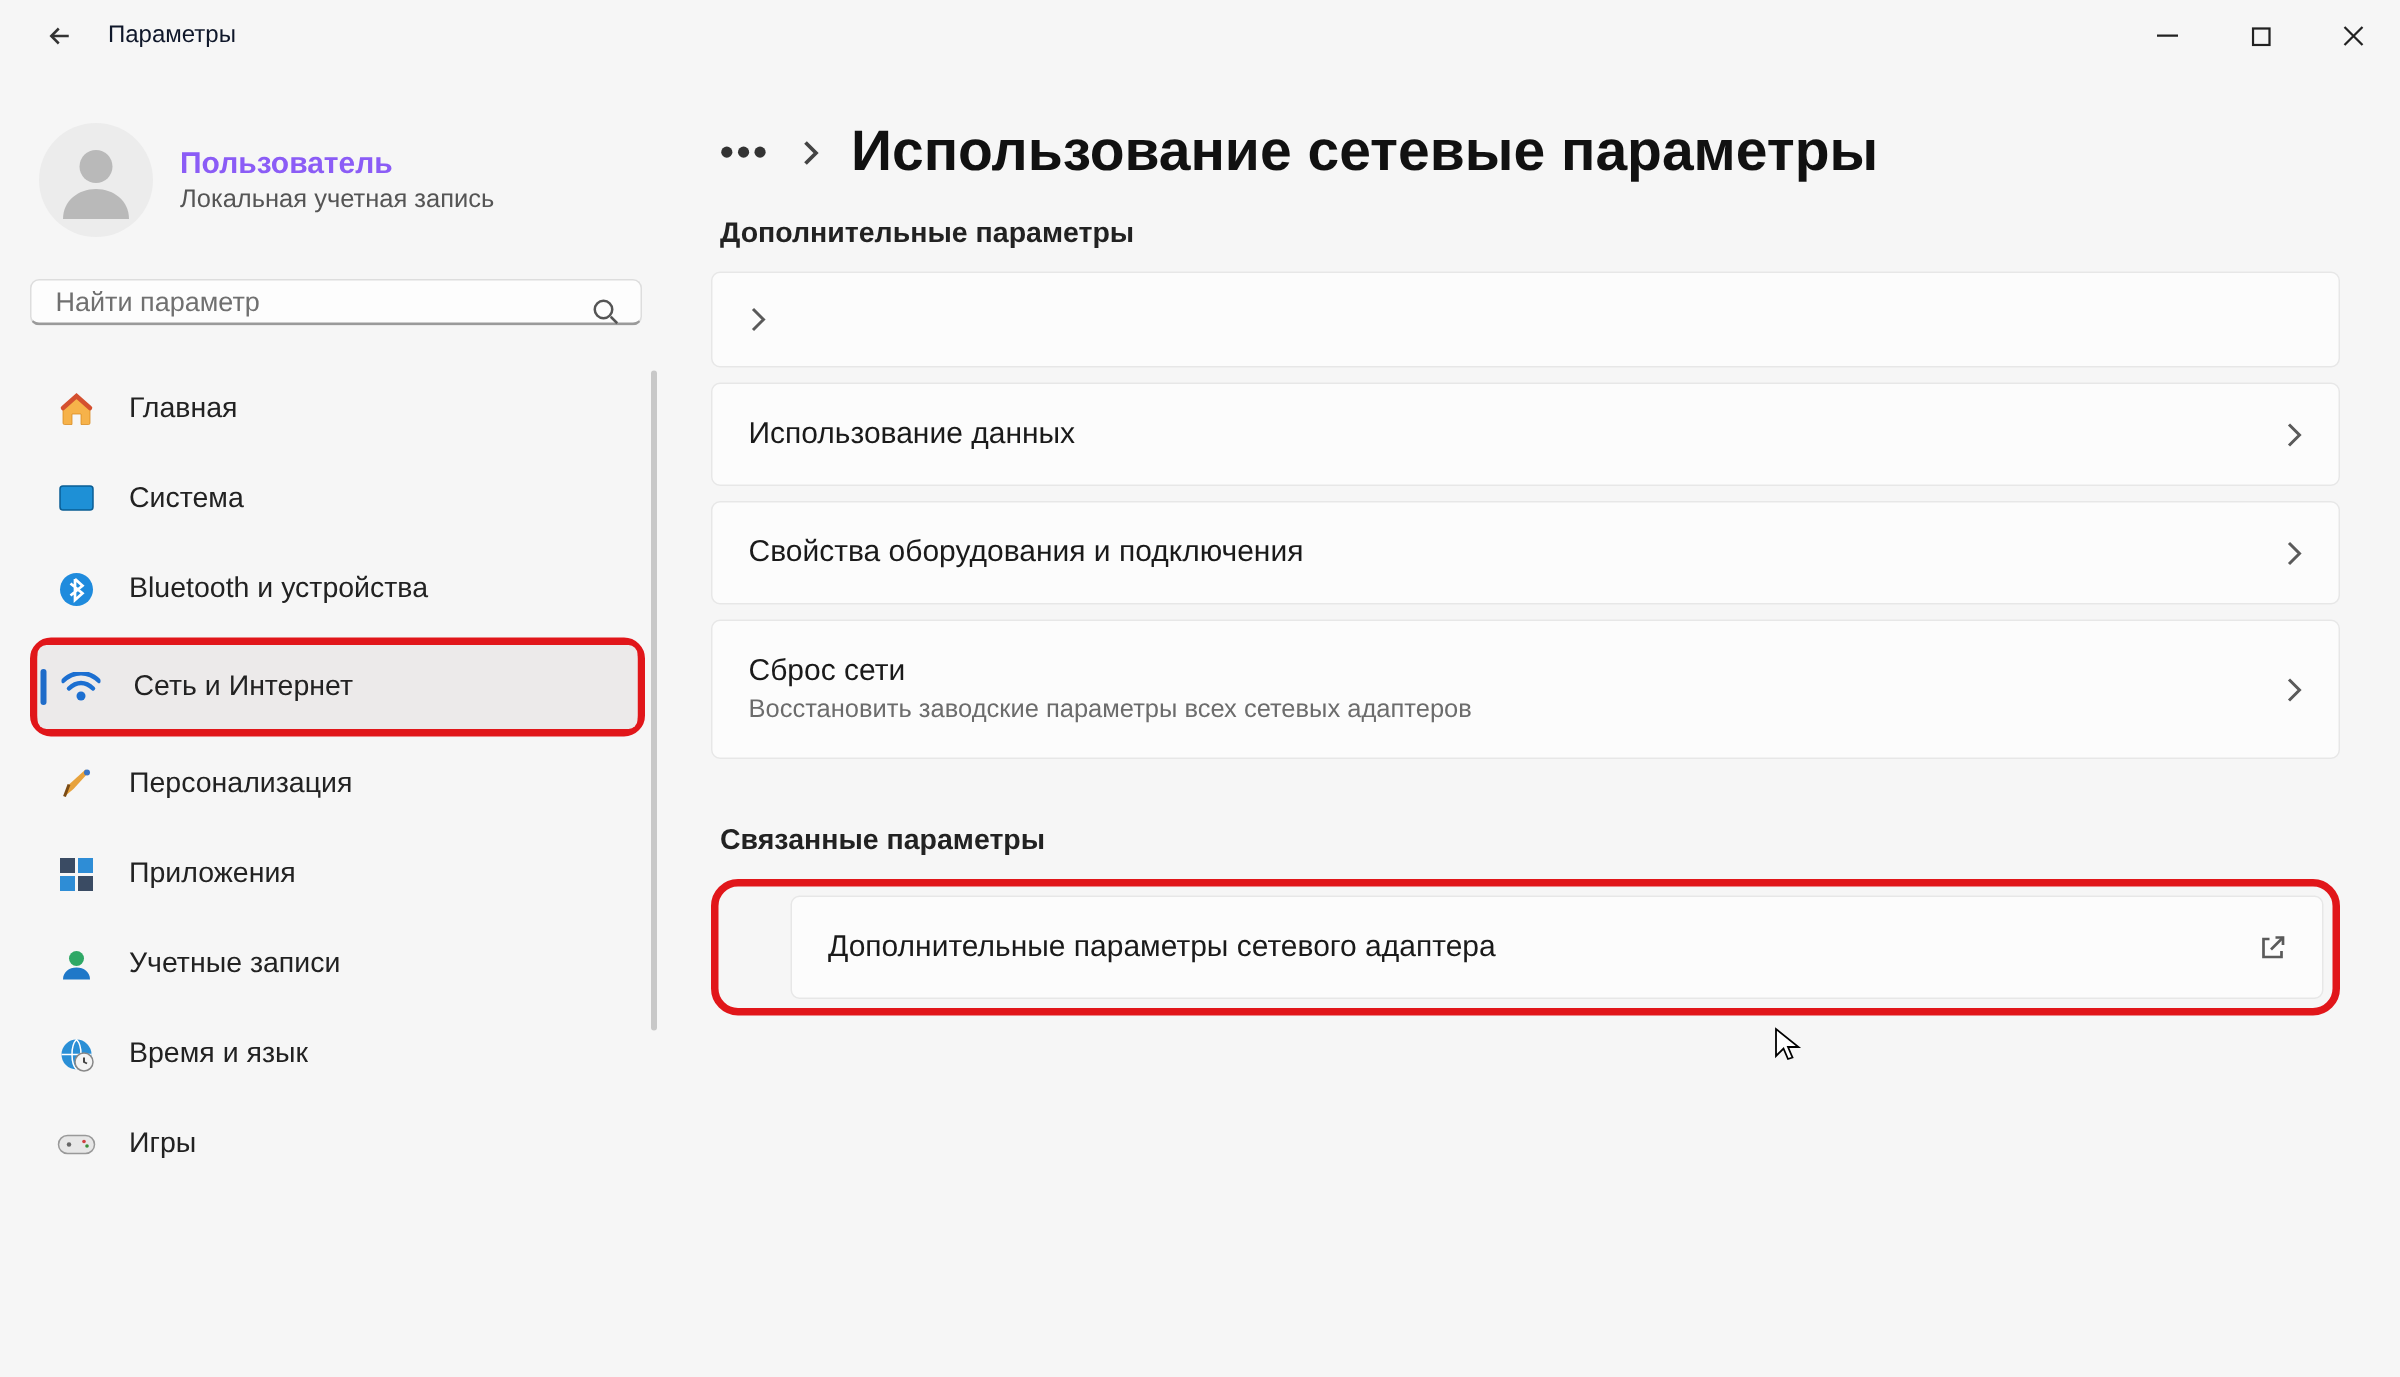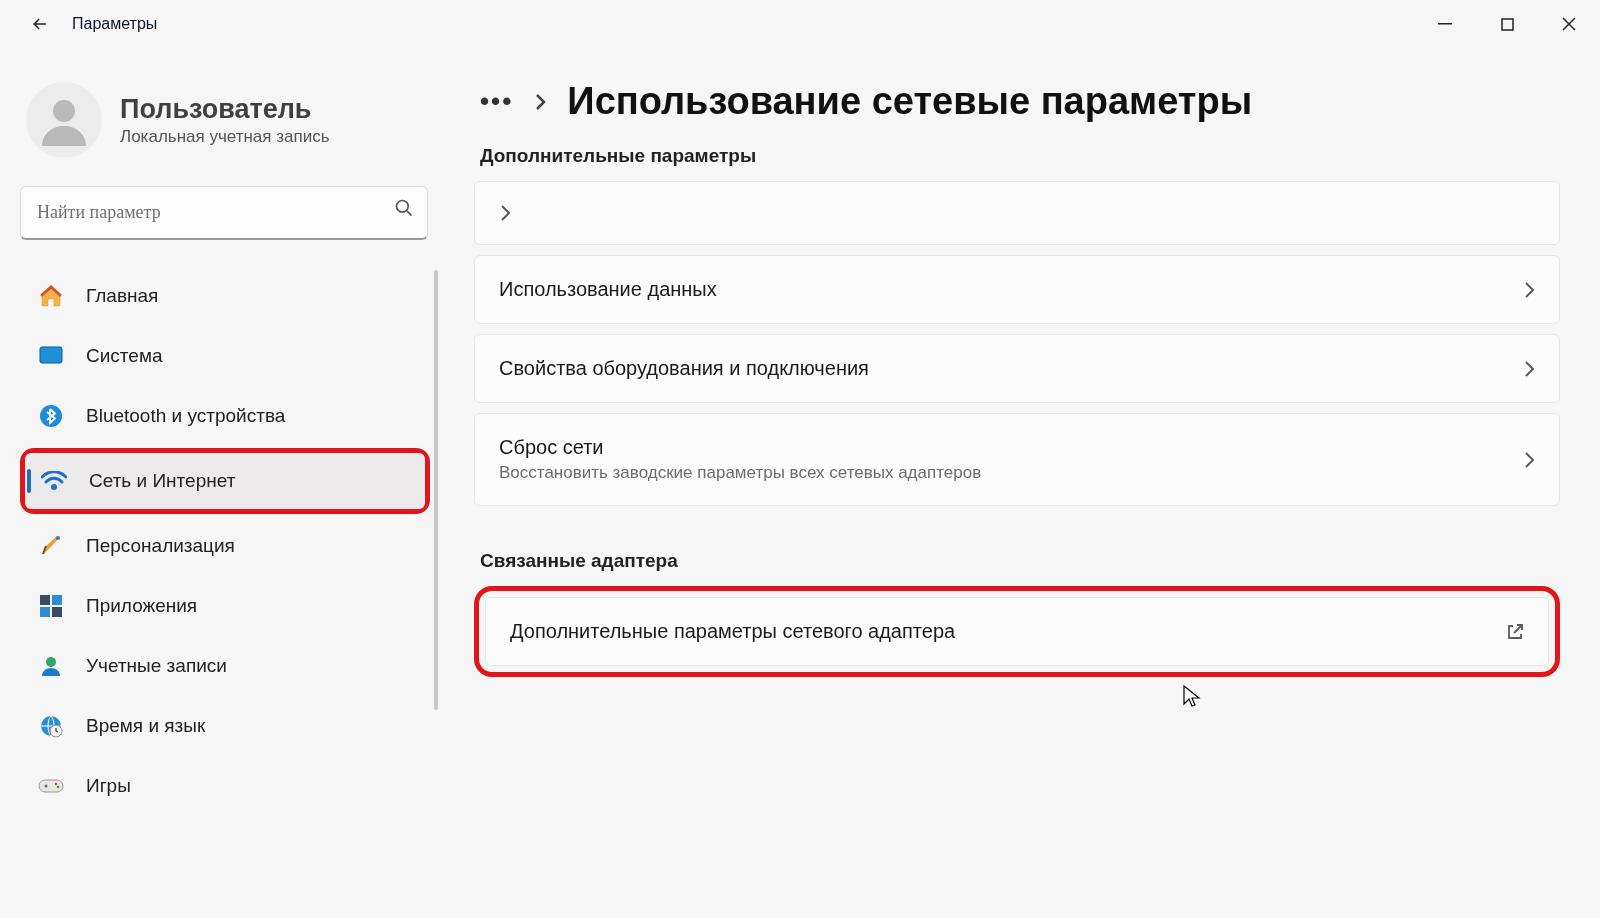--- a/index.html
+++ b/index.html
@@ -40,37 +40,36 @@
   }
   .user-block {
     display:flex; align-items:center;
     padding: 20px 10px 28px 12px;
   }
   .avatar {
     width: 76px; height: 76px; border-radius: 50%;
     background: #ececec; display:flex; align-items:center; justify-content:center;
     margin-right: 18px;
   }
-  .username { font-size: 27px; font-weight:600; color:#404040; }
+  .username { font-size: 20px; font-weight:600; color:#8b5cf6; }
   .usersub { font-size: 17px; color:#555; margin-top:2px; }
   .search-wrap {
     position: relative;
     margin: 0 12px 24px 6px;
   }
   .search-input {
     width: 100%;
-    height: 54px;
+    height: 31px;
     border: 1px solid #ddd;
     border-bottom: 2px solid #9a9a9a;
     border-radius: 6px;
     background:#fdfdfd;
     padding: 0 46px 0 16px;
     font-size: 18px;
     color:#6d28d9;
-    font-family:Liberation Serif, serif;
   }
   .search-input::placeholder { color:#707070; }
   .search-icon {
     position:absolute; right:14px; top:12px; color:#555;
   }
   .nav-scroll {
     position:relative;
     padding-right: 4px;
     flex:1;
   }
@@ -130,21 +129,21 @@
     cursor:pointer;
     margin-bottom: 10px;
   }
   .card-text { flex:1; }
   .card-title { font-size:20px; color:#1a1a1a; }
   .card-sub { font-size:17px; color:#6c6c6c; margin-top:4px; }
   .card-arrow { color:#5a5a5a; }
   .highlight-card-wrap {
     border:5px solid #e1161a; border-radius:18px; padding:6px;
   }
-  .highlight-card-wrap .card { margin-bottom:0; }
+  .highlight-card-wrap .card { margin-bottom:0;margin-left:42px; }
   .cursor-ptr {
     position:absolute; left:1182px; top:684px; pointer-events:none;
   }
   svg { display:block; }
 </style>
 </head>
 <body>
 
 <div class="titlebar">
   <div class="back-btn">
@@ -352,21 +351,21 @@
         <div class="card-title">Сброс сети</div>
         <div class="card-sub">Восстановить заводские параметры всех сетевых адаптеров</div>
       </div>
       <span class="card-arrow">
         <svg width="12" height="18" viewBox="0 0 12 18" fill="none" stroke="#5a5a5a" stroke-width="2">
             <path d="M3 2l7 7-7 7"></path>
           </svg>
       </span>
     </div>
 
-    <div class="section-heading secondary">Связанные адаптера</div>
+    <div class="section-heading secondary">Связанные параметры</div>
 
     <div class="highlight-card-wrap">
       <div class="card">
         <div class="card-text">
           <div class="card-title">Дополнительные параметры сетевого адаптера</div>
         </div>
         <span class="card-arrow">
           <svg width="18" height="18" viewBox="0 0 18 18" fill="none" stroke="#5a5a5a" stroke-width="1.8">
               <path d="M7 3H3v12h12v-4"></path>
               <path d="M11 2h5v5"></path>

